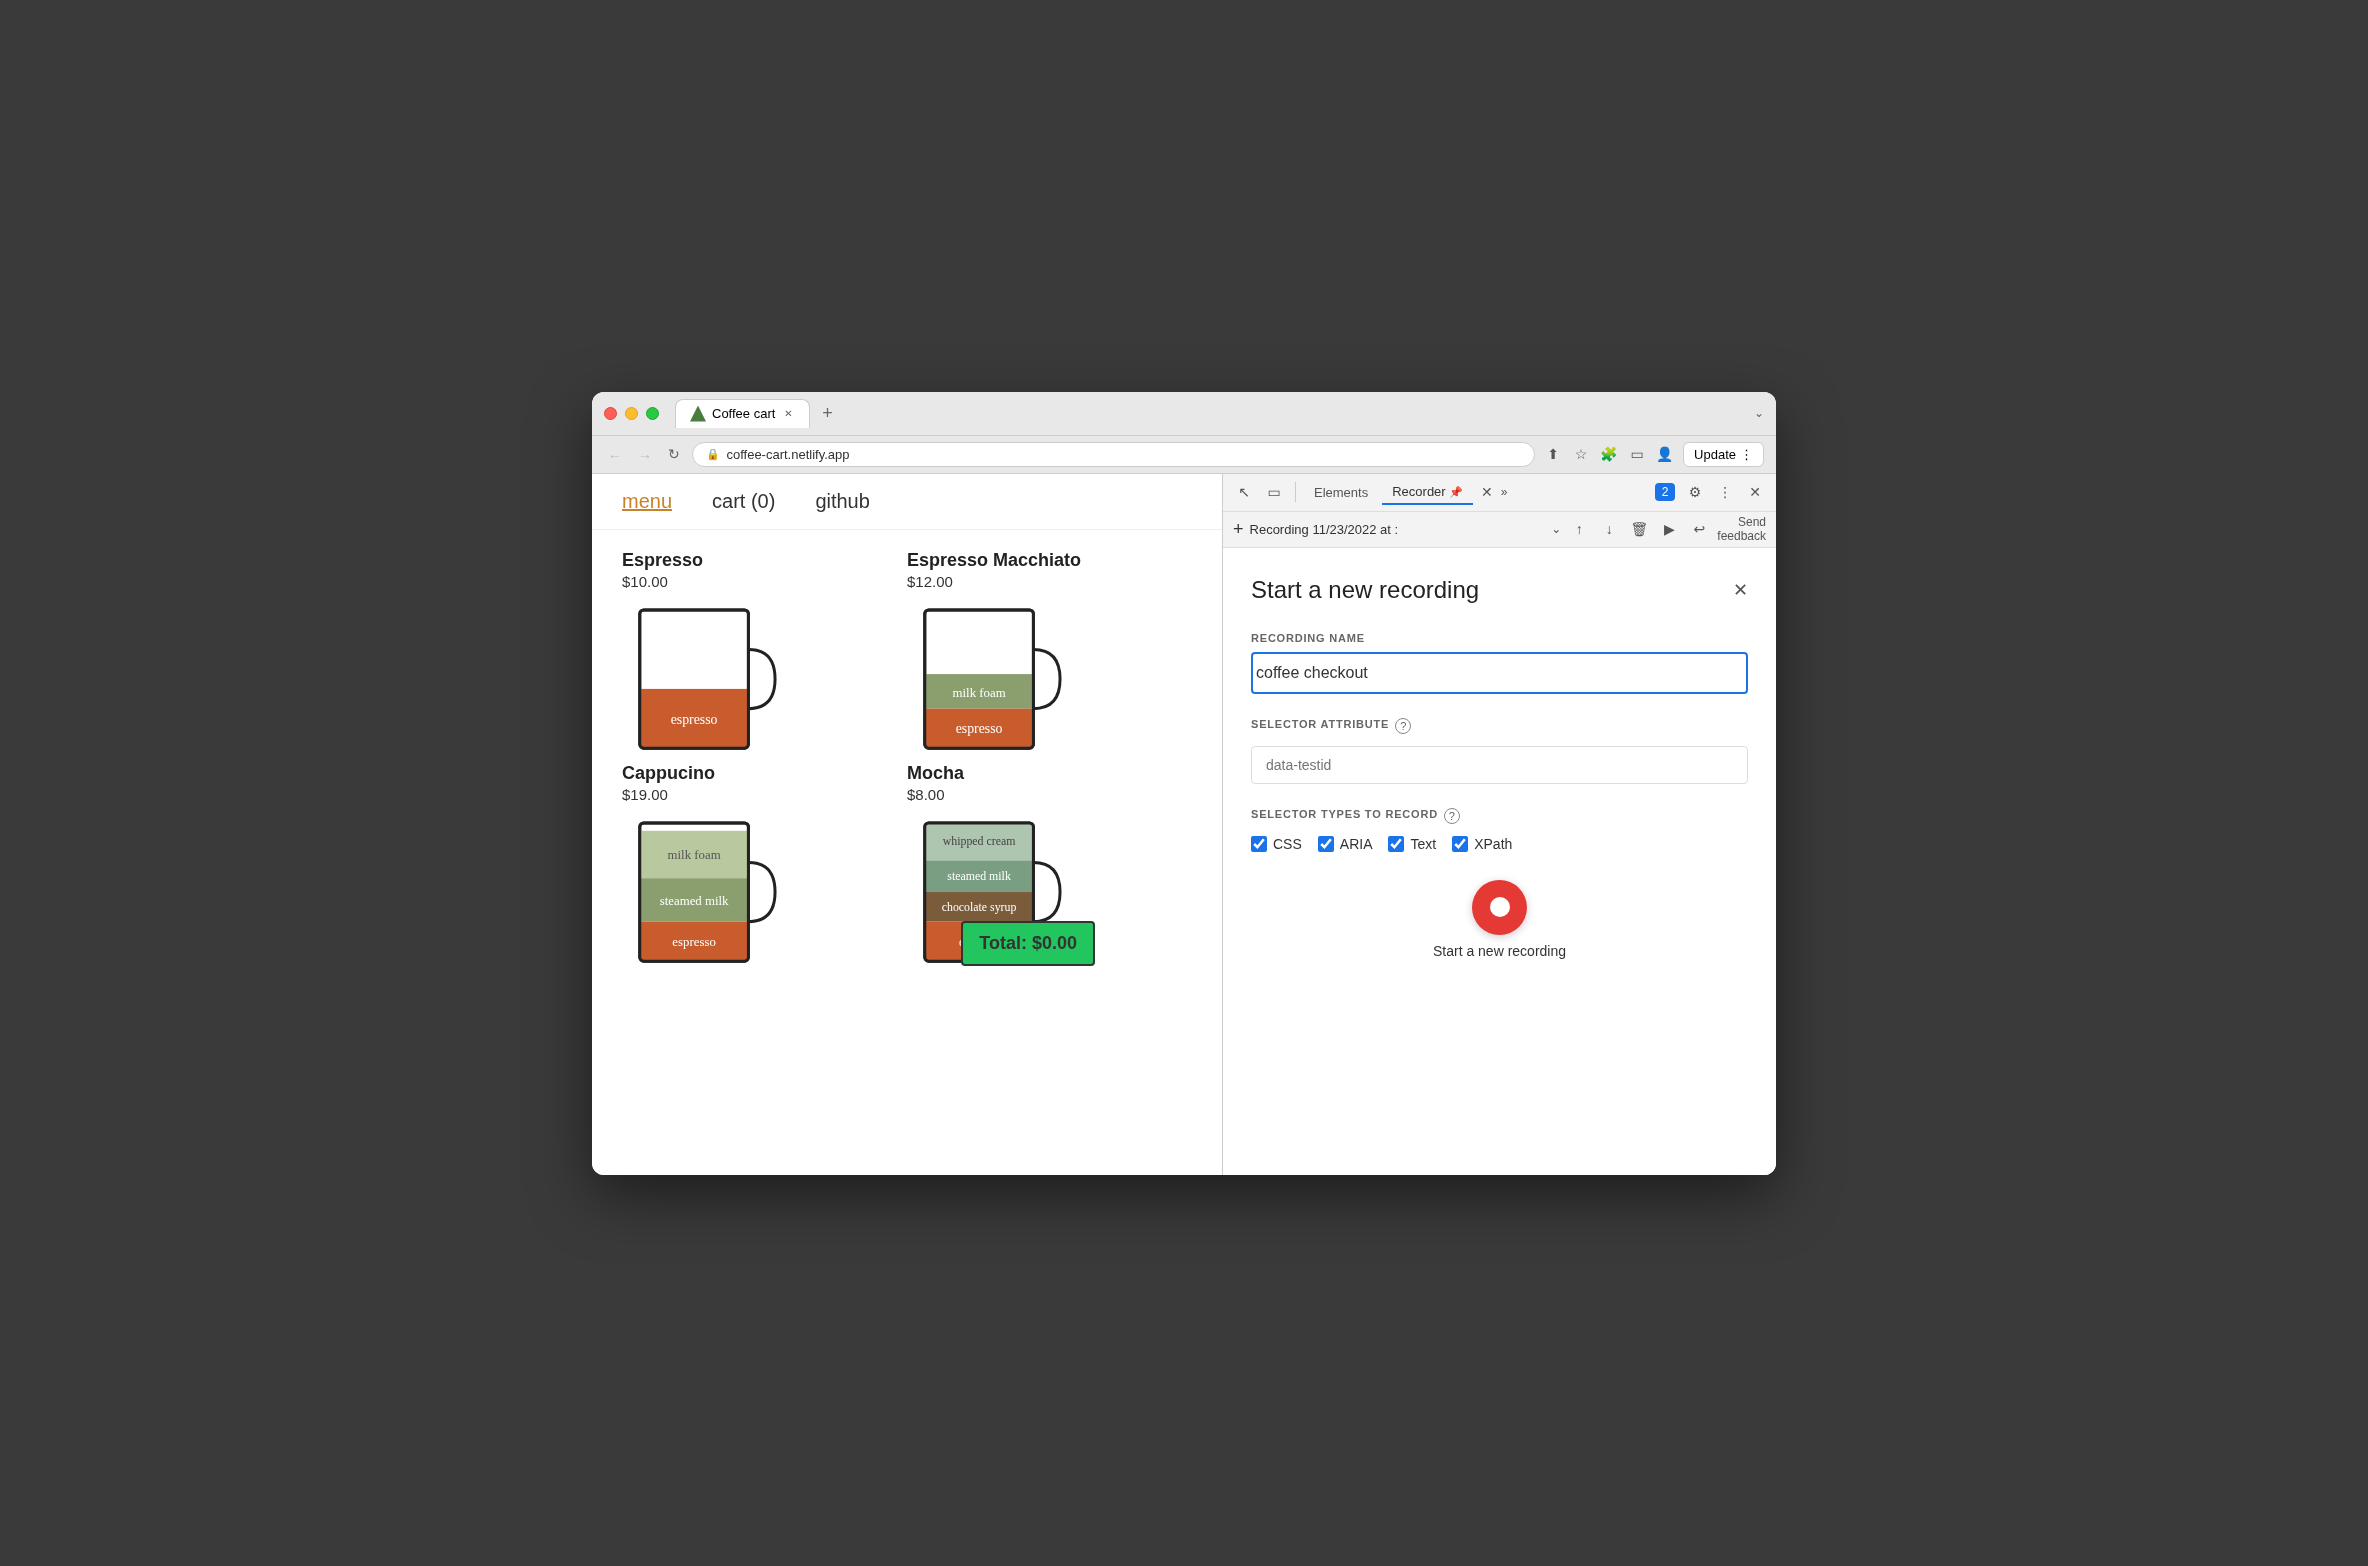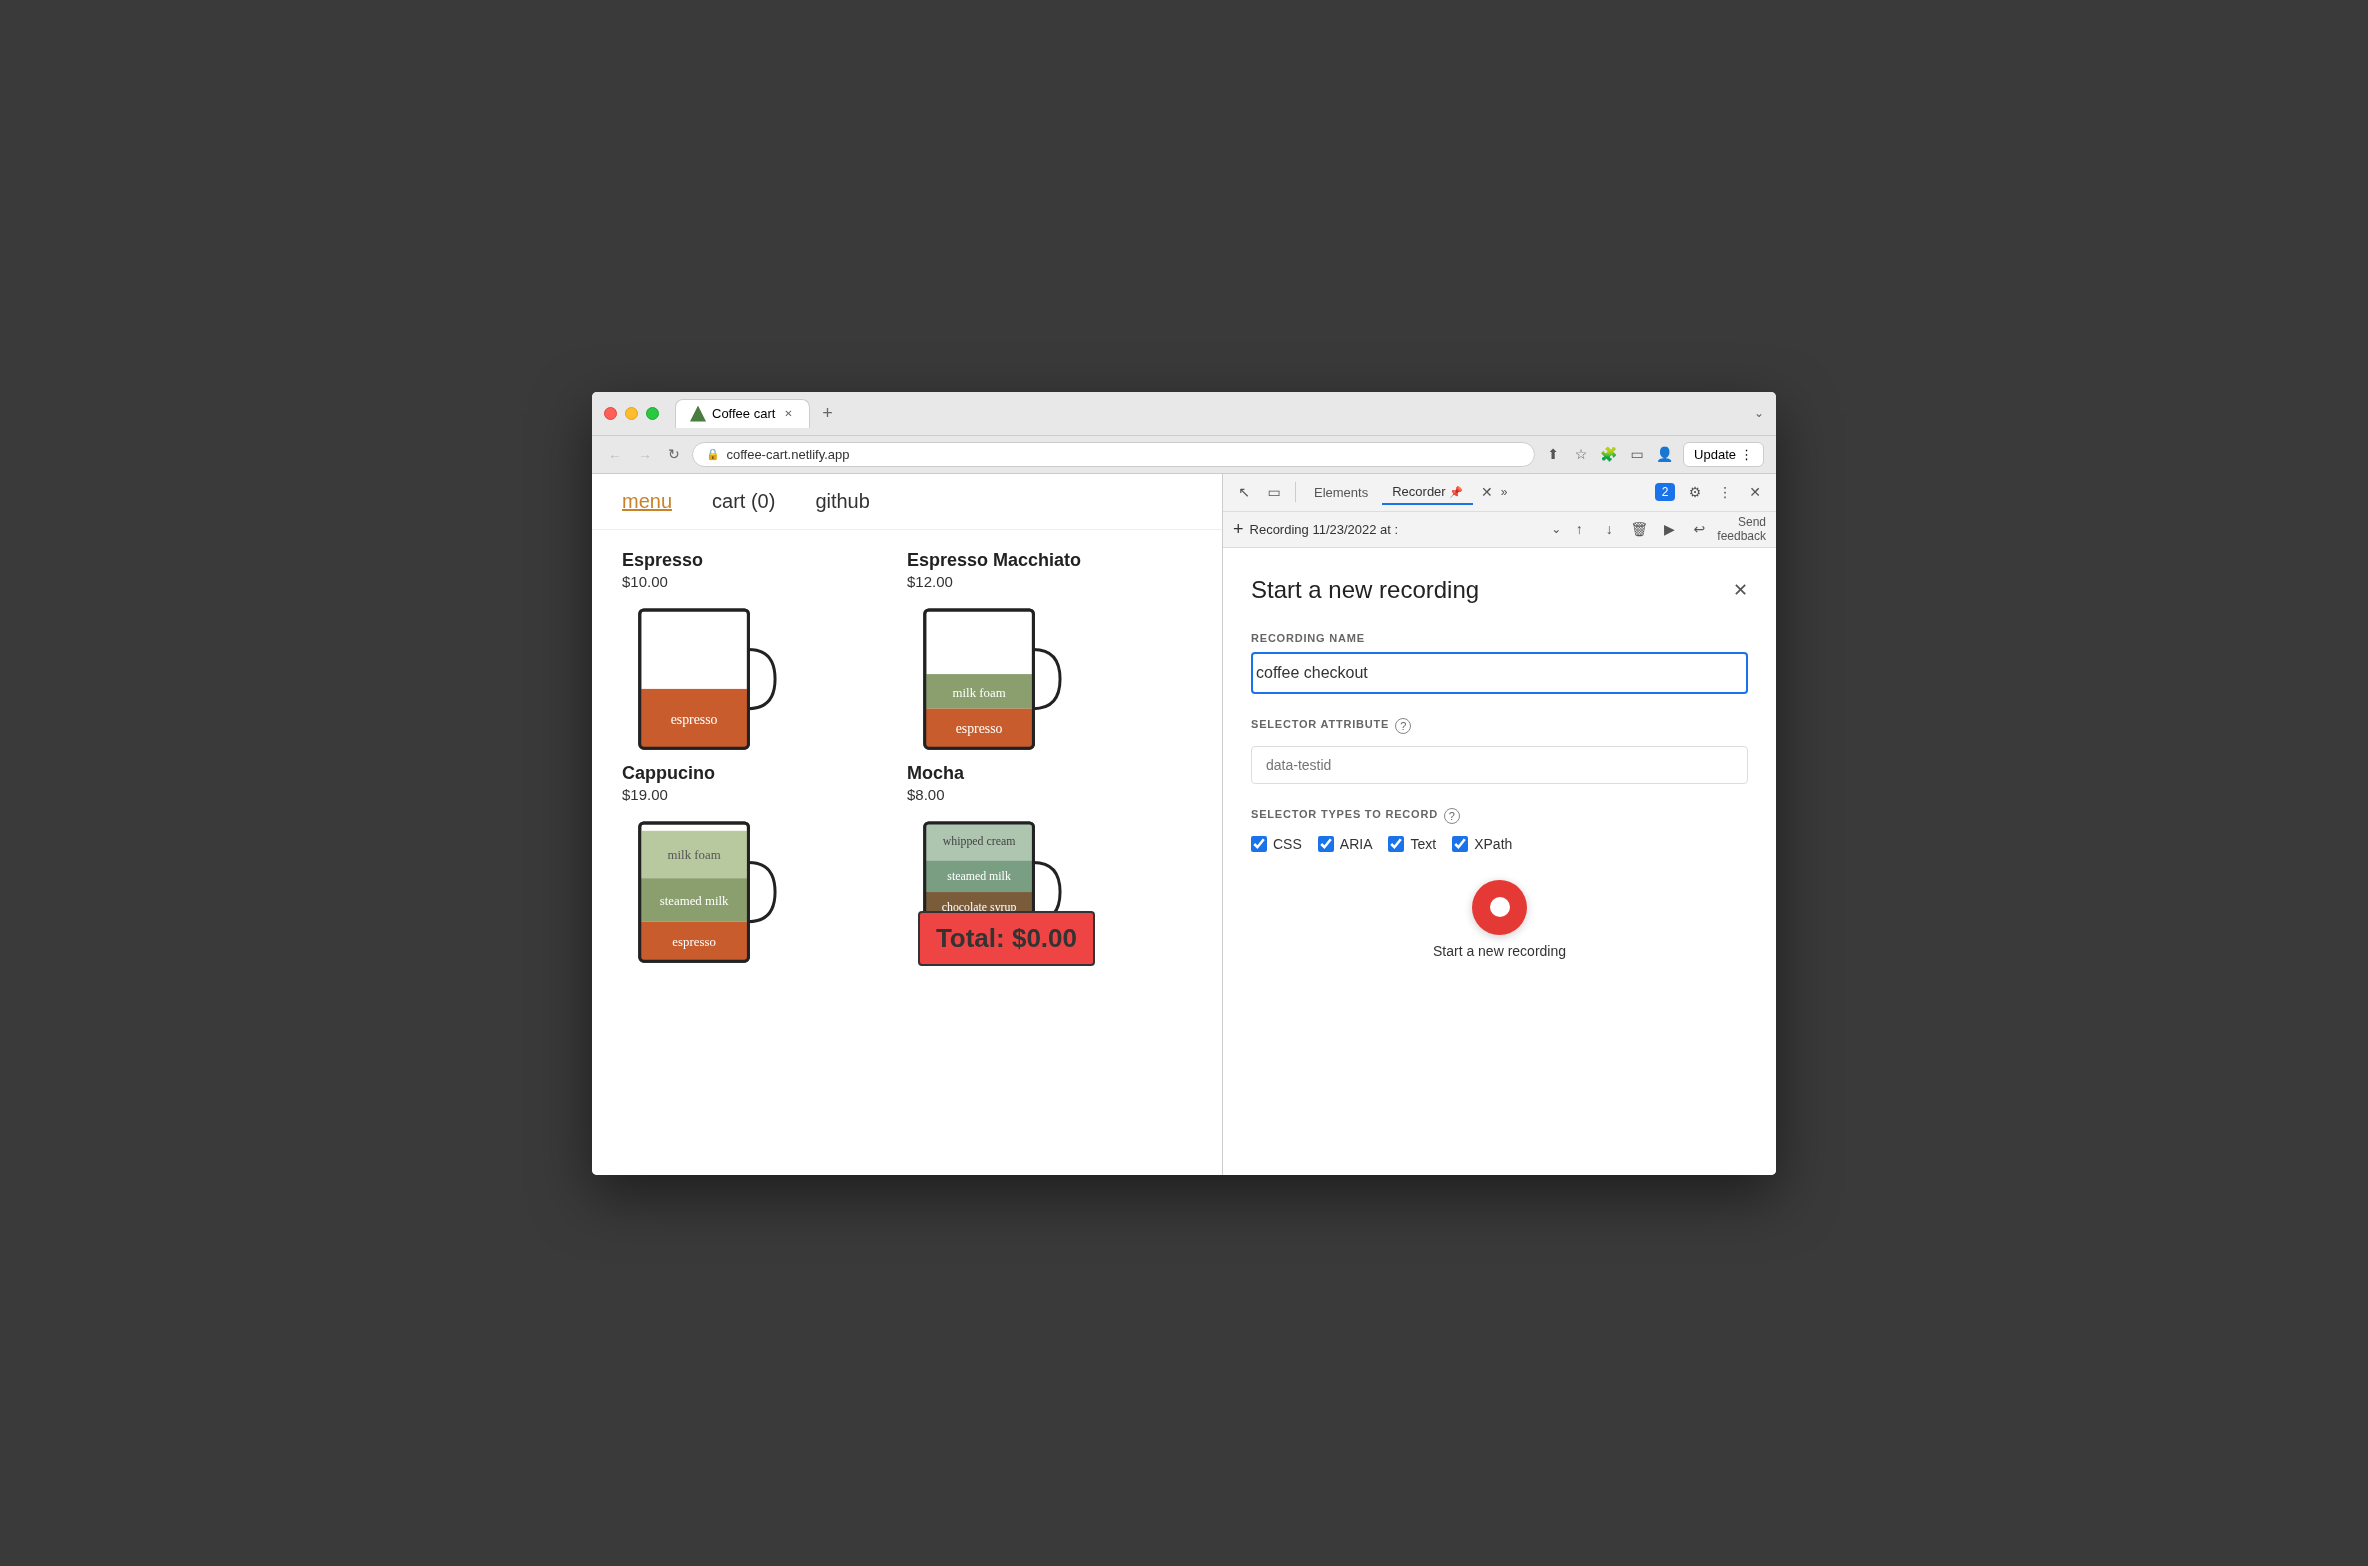--- a/index.html
+++ b/index.html
@@ -8,21 +8,21 @@
       display: flex;
       justify-content: center;
       align-items: center;
       min-height: 100vh;
       font-family: -apple-system, BlinkMacSystemFont, 'Segoe UI', sans-serif;
     }
     .browser-window {
       width: 1184px;
       height: 783px;
       background: #f0f0f0;
-      border-radius: 5px;
+      border-radius: 12px;
       overflow: hidden;
       box-shadow: 0 20px 59px rgba(0,0,0,0.5);
       display: flex;
       flex-direction: column;
     }
     
     .title-bar {
       background: #e8e8e8;
       height: 44px;
       display: flex;
@@ -212,25 +212,25 @@
     
     .cup-svg {
       width: 158px;
       height: 163px;
     }
     
     .total-tooltip {
       position: absolute;
       bottom: 10px;
       right: -30px;
-      background: #ef4444;
+      background: #22c55e;
       border: 2px solid #333;
       border-radius: 4px;
       padding: 10px 16px;
-      font-size: 26px;
+      font-size: 18px;
       font-weight: 700;
       color: #333;
       white-space: nowrap;
       z-index: 10;
     }
     
     .devtools-panel {
       width: 554px;
       background: #f3f3f3;
       display: flex;

